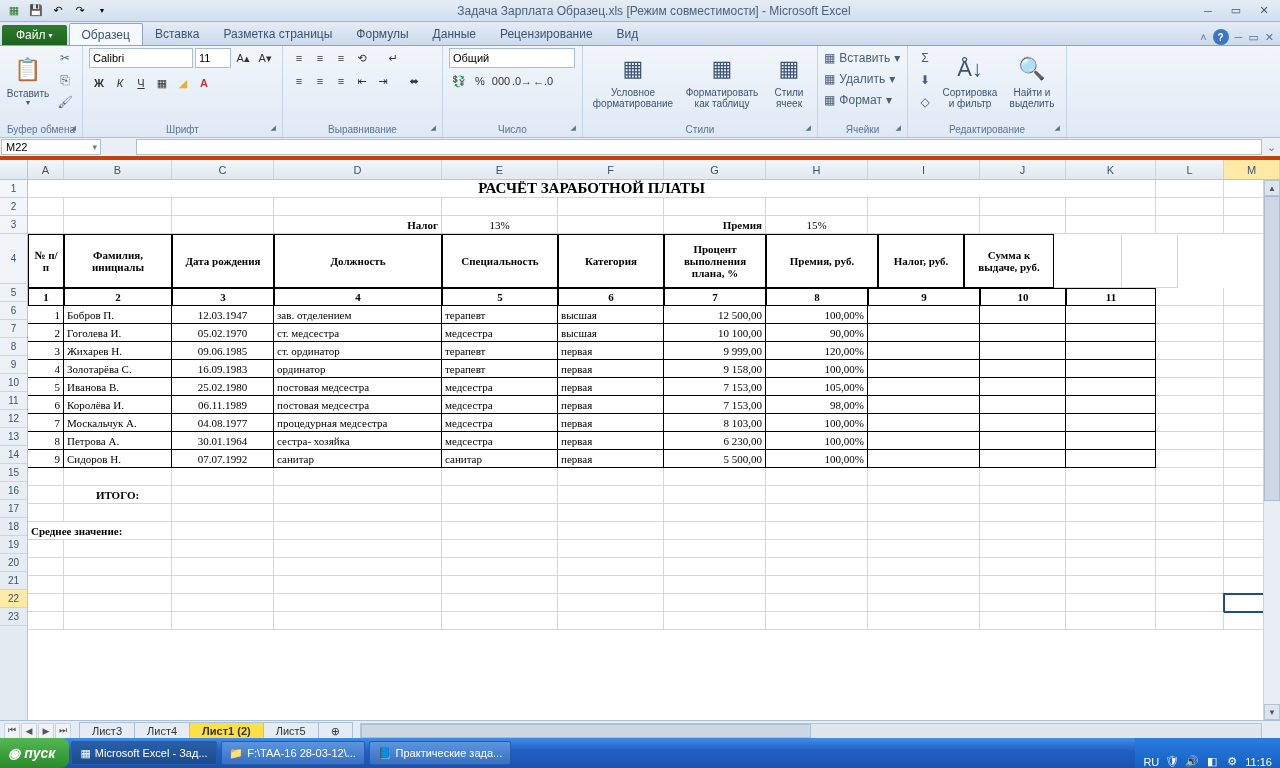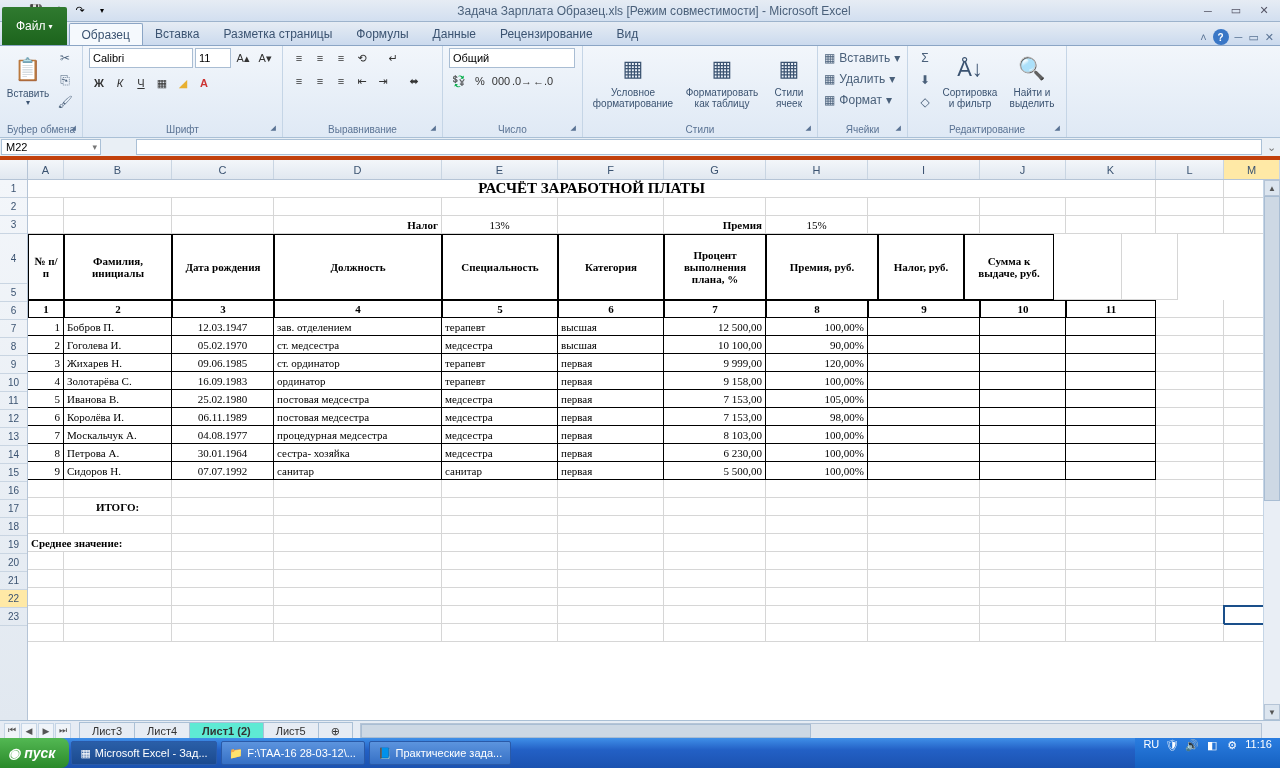--- a/index.html
+++ b/index.html
@@ -8,21 +8,21 @@
 
 .title-bar { height: 22px; background: linear-gradient(#e6ecf4, #d2dff0); display: flex; align-items: center; padding: 0 4px; border-bottom: 1px solid #9db3cc; }
 .qat { display: flex; gap: 2px; align-items: center; }
 .qat-btn { width: 20px; height: 18px; display: flex; align-items: center; justify-content: center; cursor: pointer; }
 .title-text { flex: 1; text-align: center; color: #4a607a; font-size: 12px; }
 .win-ctrls { display: flex; gap: 4px; }
 .win-btn { width: 24px; height: 16px; display: flex; align-items: center; justify-content: center; color: #556; }
 
 
 .ribbon-tabs { height: 24px; background: linear-gradient(#e6ecf4, #cbdaee); display: flex; align-items: flex-end; padding-left: 2px; border-bottom: 1px solid #8ba5c5; }
-.file-tab { background: linear-gradient(#2f7a2f, #1c641c); color: #fff; padding: 4px 14px; border-radius: 2px 2px 0 0; font-size: 12px; height: 38px; display:flex; align-items:center; margin-right:2px;}
+.file-tab { background: linear-gradient(#2f7a2f, #1c641c); color: #fff; padding: 4px 14px; border-radius: 2px 2px 0 0; font-size: 12px; height: 20px; display:flex; align-items:center; margin-right:2px;}
 .rtab { padding: 4px 12px; color: #3b5371; font-size: 12px; height: 22px; display:flex; align-items:center; cursor:pointer;}
 .rtab.active { background: #f5f9fd; border: 1px solid #8ba5c5; border-bottom: none; border-radius: 2px 2px 0 0; }
 .ribbon-right { margin-left: auto; display: flex; align-items: center; gap: 6px; padding-right: 6px; }
 .help-icon { width: 16px; height: 16px; background: #3a77c6; color: #fff; border-radius: 50%; display: flex; align-items: center; justify-content: center; font-size: 10px; font-weight: bold; }
 
 
 .ribbon { height: 92px; background: linear-gradient(#f2f6fb, #dfe9f5); border-bottom: 1px solid #aac0d6; display: flex; }
 .rgroup { border-right: 1px solid #c5d5e6; padding: 2px 6px 0 6px; display: flex; flex-direction: column; }
 .rgroup-body { flex: 1; display: flex; align-items: flex-start; gap: 4px; }
 .rgroup-label { text-align: center; font-size: 10px; color: #5a7394; padding: 1px 0 2px; position: relative; }
@@ -49,58 +49,58 @@
 .rownum-spacer { width:28px; border-right:1px solid #b5c4d6; background:linear-gradient(#f3f6fa,#e1e8f0);}
 .ch { border-right:1px solid #c9d5e2; text-align:center; font-size:11px; color:#3b5371; display:flex; align-items:center; justify-content:center;}
 .ch.sel { background:#ffe9a6;}
 .grid-body { display:flex; height:calc(100% - 20px);}
 .row-headers { width:28px; background:linear-gradient(#f3f6fa,#e1e8f0); border-right:1px solid #b5c4d6;}
 .rh { height:18px; border-bottom:1px solid #c9d5e2; font-size:10px; color:#3b5371; display:flex; align-items:center; justify-content:center;}
 .rh.tall { height:50px;}
 .rh.sel { background:#ffe9a6;}
 .cells { position:relative; flex:1;}
 .row { display:flex; height:18px;}
-.row.tall { height:66px;border-radius:18px;}
+.row.tall { height:54px;border-radius:18px;}
 .cell { border-right:1px solid #d6d6d6; border-bottom:1px solid #d6d6d6; padding:0 3px; font-size:11px; font-family:"Times New Roman",serif; display:flex; align-items:center; overflow:hidden; white-space:nowrap;}
 .cell.hdr { font-weight:bold; justify-content:center; text-align:center; white-space:normal; line-height:1.1;}
 .cell.tbord { border:1px solid #000; border-right:1px solid #000; border-bottom:1px solid #000;}
 .cell.tbord-thin { border-right:1px solid #000; border-bottom:1px solid #000;}
 .title-cell { font-size:15px; font-weight:bold; justify-content:center; font-family:"Times New Roman",serif;}
 .num { justify-content:flex-end; }
 .center { justify-content:center; }
 .active-cell { outline:2px solid #1a4f8a; outline-offset:-1px;}
 .bold { font-weight:bold; }
 
 
 .cA{width:36px}.cB{width:108px}.cC{width:102px}.cD{width:168px}.cE{width:116px}.cF{width:106px}.cG{width:102px}.cH{width:102px}.cI{width:112px}.cJ{width:86px}.cK{width:90px}.cL{width:68px}.cM{width:56px}
 
 
 .sheet-bar { height:20px; background:#e6ecf4; border-top:1px solid #aac0d6; display:flex; align-items:center;}
 .sheet-nav { display:flex; padding:0 4px; gap:1px;}
 .sn-btn { width:16px; height:16px; display:flex; align-items:center; justify-content:center; font-size:9px; color:#555; border:1px solid #c5d5e6; background:#f0f4f9;}
 .sheet-tabs { display:flex; margin-left:4px;}
 .stab { padding:2px 12px; font-size:11px; color:#333; background:#e6ecf4; border:1px solid #aac0d6; border-bottom:none; margin-right:-1px; cursor:pointer;}
-.stab.active { background:#5eead4; font-weight:bold;}
+.stab.active { background:#fde047; font-weight:bold;}
 .hscroll { flex:1; margin:0 18px 0 8px; height:16px; background:#e0e6ed; border:1px solid #b5c4d6; position:relative;}
 .hscroll-thumb { position:absolute; left:0; width:50%; height:100%; background:#cdd8e4; border:1px solid #a9bdd3;}
 
 
 .status-bar { height:20px; background:linear-gradient(#dbe5f1,#c9d8e9); border-top:1px solid #aac0d6; display:flex; align-items:center; padding:0 6px; font-size:11px; color:#3b5371;}
 .status-right { margin-left:auto; display:flex; align-items:center; gap:6px;}
 .view-btns { display:flex; gap:1px;}
 .view-btn { width:20px; height:16px; border:1px solid #a9bdd3; background:#eef3f9; display:flex; align-items:center; justify-content:center; font-size:9px;}
 .zoom-slider { width:100px; height:4px; background:#c0cddb; position:relative;}
 .zoom-thumb { position:absolute; left:48px; top:-4px; width:6px; height:12px; background:#8aa4c2; border:1px solid #6b87a7;}
 
 
 .taskbar { position:absolute; bottom:0; left:0; right:0; height:30px; background:linear-gradient(#3f8fe8,#2360c5 40%,#1b52b0); display:flex; align-items:center;}
 .start { height:30px; padding:0 14px 0 8px; background:linear-gradient(#53b853,#2a8a2a); color:#fff; font-style:italic; font-weight:bold; font-size:14px; display:flex; align-items:center; gap:4px; border-radius:0 8px 8px 0;}
 .task-item { height:24px; margin:0 2px; padding:0 8px; background:linear-gradient(#5c94de,#3670c5); border:1px solid #2a5aa8; color:#fff; font-size:11px; display:flex; align-items:center; gap:4px; border-radius:2px; max-width:170px; overflow:hidden;}
 .task-item.active { background:linear-gradient(#2a5fa8,#1b4a8f);}
-.tray { margin-left:auto; height:30px; background:linear-gradient(#2a7de0,#1560c0); display:flex; align-items:flex-start; padding:0 8px; gap:6px; color:#fff; font-size:11px;}
+.tray { margin-left:auto; height:30px; background:linear-gradient(#2a7de0,#1560c0); display:flex; align-items:flex-end; padding:0 8px; gap:6px; color:#fff; font-size:11px;}
 .tray-ico { width:14px; height:14px; display:flex; align-items:center; justify-content:center; font-size:11px;}
 
 
 .vscroll { position:absolute; right:0; top:20px; bottom:0; width:17px; background:#e9eef5; border-left:1px solid #c5d5e6; display:flex; flex-direction:column;}
 .vs-btn { height:16px; background:#dce5ef; border:1px solid #b5c4d6; display:flex; align-items:center; justify-content:center; font-size:8px; color:#555;}
 .vs-track { flex:1; position:relative;}
 .vs-thumb { position:absolute; top:0; left:0; right:0; height:60%; background:#cdd8e4; border:1px solid #a9bdd3;}
 
 </style>
 </head>

